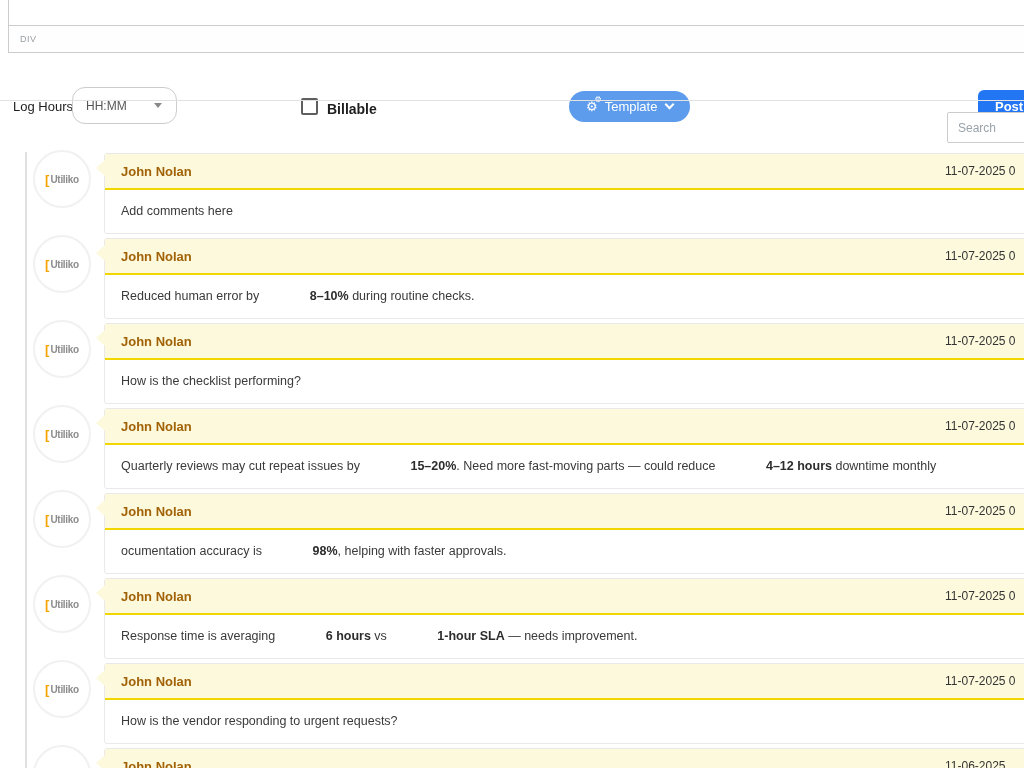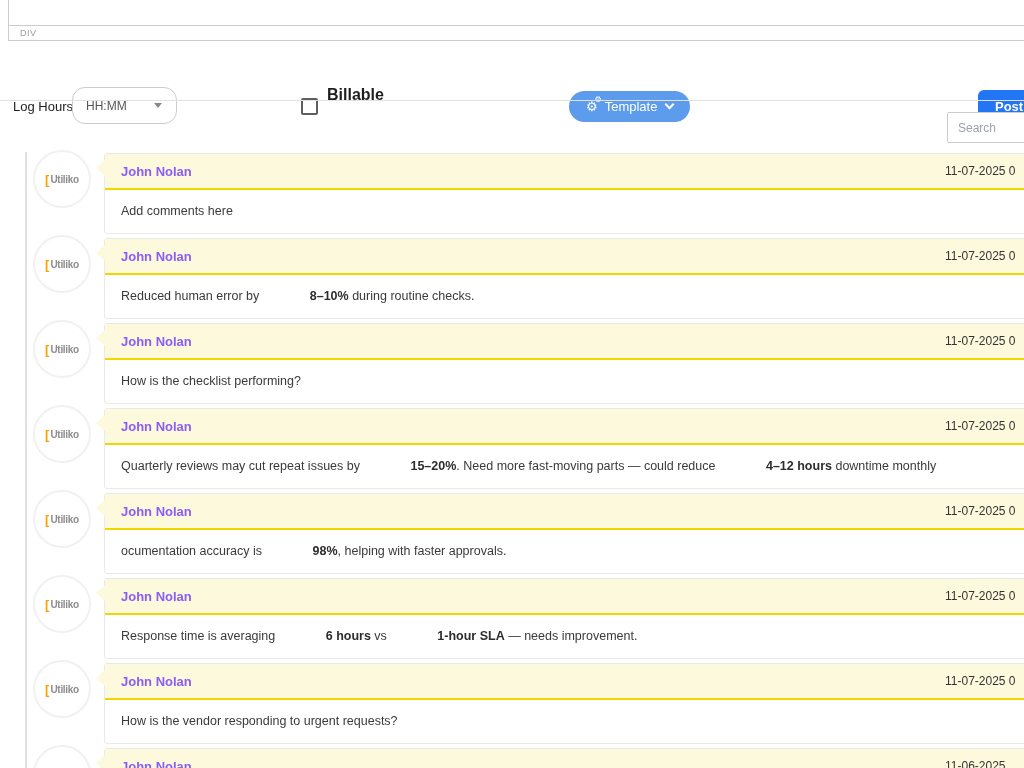--- a/index.html
+++ b/index.html
@@ -2,37 +2,37 @@
 <html><head>
 <meta charset="utf-8">
 <style>
   * { margin:0; padding:0; box-sizing:border-box; }
   html,body { width:1024px; height:768px; overflow:hidden; background:#fff;
               font-family:"Liberation Sans", sans-serif; }
 
   
   .editor-area { position:absolute; left:8px; top:0; width:1016px; height:25px;
                  border-left:1px solid #ccc; background:#fff; }
-  .editor-statusbar { position:absolute; left:8px; top:25px; width:1016px; height:16px;
+  .editor-statusbar { position:absolute; left:8px; top:25px; width:1016px; height:28px;
                  border-top:1px solid #ccc; border-bottom:1px solid #ccc; border-left:1px solid #ccc;
                  background:#fefefe; display:flex; align-items:center; }
   .editor-statusbar span { font-size:9px; color:#98a0a6; padding-left:11px; letter-spacing:.5px; }
 
   
   .toolbar { position:absolute; left:0; top:41px; width:1024px; height:59px; }
   .log-hours-label { position:absolute; left:13px; top:58px; font-size:13px; color:#1e1e1e; }
   .hours-select { position:absolute; left:72px; top:46px; width:105px; height:37px;
                   border:1px solid #ccc; border-radius:13px; background:#fff;
                   display:flex; align-items:center; cursor:pointer; }
   .hours-select .val { font-size:12px; color:#555; padding-left:13px; flex:1; }
   .hours-select .caret { width:0; height:0; border-left:4px solid transparent;
                   border-right:4px solid transparent; border-top:5px solid #888; margin-right:14px; }
   .checkbox { position:absolute; left:301px; top:57px; width:17px; height:17px;
               border:2px solid #5f5f5f; border-radius:2px; background:#fff; cursor:pointer; }
-  .billable-label { position:absolute; left:327px; top:45px; font-size:16px; font-weight:bold; color:#1e1e1e; }
+  .billable-label { position:absolute; left:327px; top:60px; font-size:14px; font-weight:bold; color:#1e1e1e; }
 
   .template-btn { position:absolute; left:569px; top:50px; height:31px; padding:0 17px;
                   background:#5d9cec; border:none; border-radius:16px; color:#fff;
                   display:flex; align-items:center; gap:7px; font-size:13px; cursor:pointer;
                   font-family:"Liberation Sans", sans-serif; }
   .template-btn .gears { position:relative; font-size:13px; line-height:1; }
   .template-btn .gears .g2 { position:absolute; font-size:8px; right:-4px; top:-4px; }
   .template-btn .chev { width:7px; height:7px; border-right:2px solid #fff; border-bottom:2px solid #fff;
                   transform:rotate(45deg); margin-top:-4px; margin-left:2px; }
   .post-btn { position:absolute; left:978px; top:49px; width:70px; height:32px;
@@ -56,21 +56,21 @@
             background:#fff; border:2px solid #f1f1f1;
             display:flex; align-items:center; justify-content:center; white-space:nowrap; }
   .logo-mark { color:#f5a300; font-weight:900; font-size:13px; margin-right:1px; }
   .logo-text { color:#8d8d8d; font-weight:bold; font-size:10px; letter-spacing:-0.3px; }
   .bubble { margin-left:104px; width:982px; border:1px solid #e9e9e9; border-radius:3px; background:#fff; }
   .bubble-header { position:relative; height:36px; background:#fdf9dc; border-bottom:2px solid #f2d600;
                    display:flex; align-items:center; padding:0 16px; }
   .bubble-arrow { position:absolute; left:-9px; top:6px; width:0; height:0;
                   border-top:8px solid transparent; border-bottom:8px solid transparent;
                   border-right:9px solid #fdf9dc; }
-  .author { font-size:13px; font-weight:bold; color:#8b5cf6;text-align:right; }
+  .author { font-size:13px; font-weight:bold; color:#a16207;text-align:right; }
   .date { position:absolute; left:840px; top:50%; transform:translateY(-50%);
           font-size:12px; color:#333; white-space:nowrap; }
   .bubble-body { padding:13px 16px 14px; font-size:12.5px; color:#3a3a3a; line-height:16px; }
   .bubble-body b { color:#2d2d2d;margin-left:47px; }
 </style>
 </head>
 <body>
 
 <div class="editor-area"></div>
 <div class="editor-statusbar">

